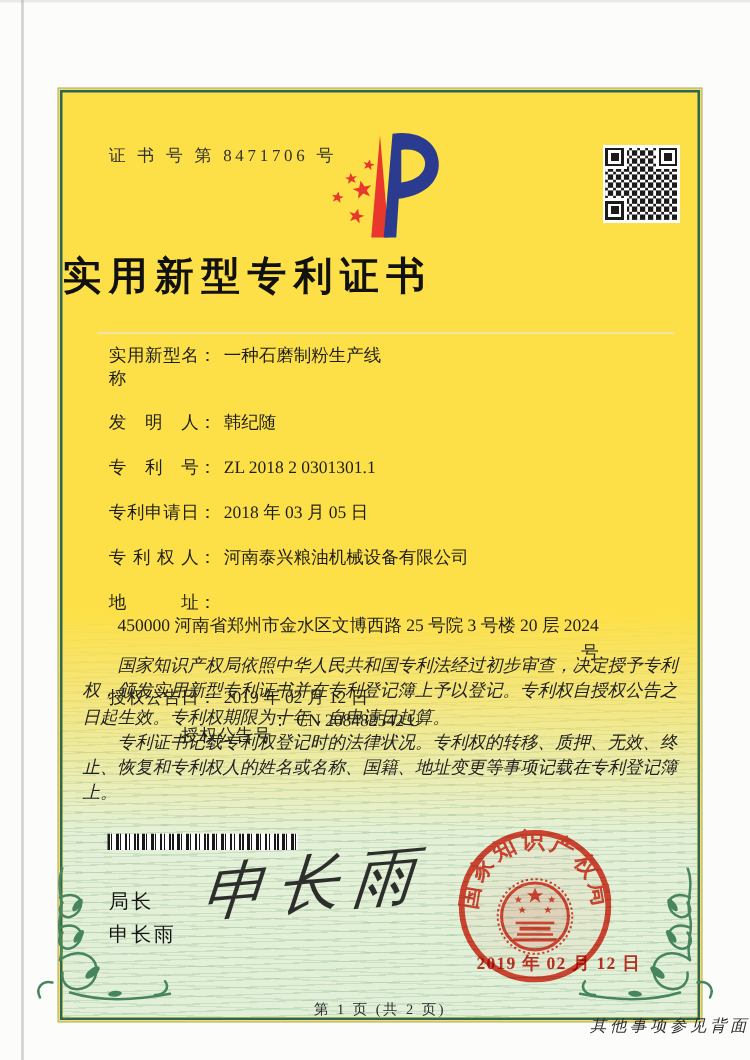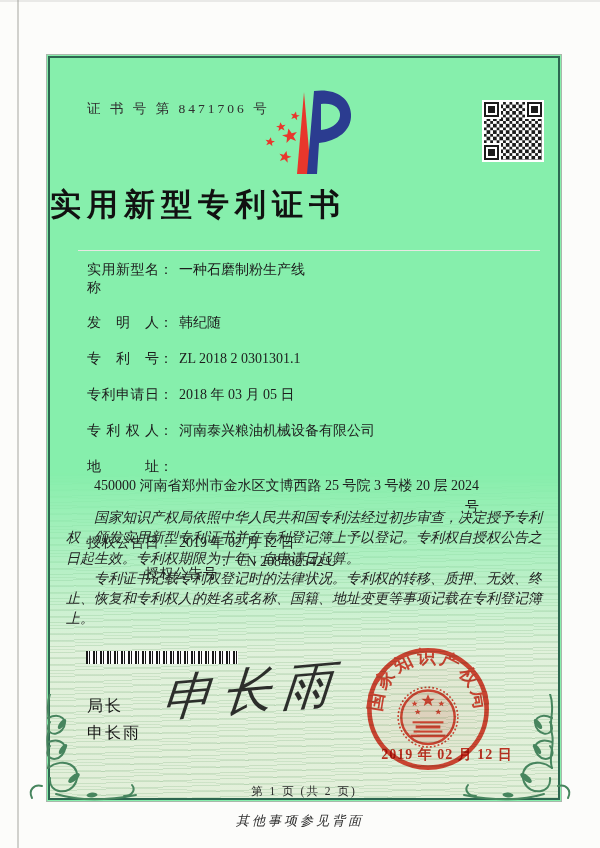--- a/index.html
+++ b/index.html
@@ -7,22 +7,22 @@
     width:600px;height:848px;position:relative;overflow:hidden;
     background:#fcfcfa;
     font-family:"Liberation Serif","DejaVu Serif",serif;
     color:#2a2a2a;
   }
   .scan-edge-left{position:absolute;left:17px;top:0;width:2px;height:848px;background:rgba(110,110,104,.30);}
   .scan-edge-top{position:absolute;left:0;top:0;width:600px;height:2px;background:rgba(150,150,145,.18);}
 
   
   .frame-outer{
-    position:absolute;left:46px;top:54px;width:514px;height:746px;
-    border:1px solid #a9b8ab;background:#86efac;
+    position:absolute;left:46px;top:70px;width:514px;height:746px;
+    border:1px solid #a9b8ab;background:#fde047;
   }
   .frame-inner{
     position:absolute;inset:1px;border:2px solid #2d6750;
   }
   .frame-inner::after{ 
     content:"";position:absolute;inset:0;z-index:0;pointer-events:none;
     background:
       repeating-linear-gradient(178deg, rgba(130,180,130,.28) 0 1px, rgba(0,0,0,0) 1px 6px),
       repeating-linear-gradient(182deg, rgba(130,180,130,.22) 0 1px, rgba(0,0,0,0) 1px 8px),
       linear-gradient(180deg, rgba(250,243,228,0) 0%, rgba(250,243,228,.8) 30%, rgba(228,241,222,.95) 70%, #e2efd9 100%);
@@ -79,21 +79,21 @@
 
   .seal{position:absolute;left:306px;top:581px;width:144px;height:144px;mix-blend-mode:multiply;}
   .seal-date{
     position:absolute;left:312px;top:688px;width:170px;text-align:center;
     font-size:14px;color:#d23527;letter-spacing:1px;font-weight:700;mix-blend-mode:multiply;
   }
 
   .page-number{position:absolute;left:0;top:726px;width:100%;text-align:center;font-size:11.5px;letter-spacing:2px;color:#2c2c2c;font-family:Liberation Serif, serif;}
 
   .back-note{
-    position:absolute;left:0;top:812px;width:600px;text-align:center;
+    position:absolute;left:0;top:812px;width:600px;text-align:right;
     font-size:13px;font-style:italic;letter-spacing:3px;color:#2e2e2e;
   }
 
   .flourish{position:absolute;width:118px;height:112px;}
   .flourish.left{left:22px;top:694px;}
   .flourish.right{left:460px;top:694px;transform:scaleX(-1);}
 </style>
 </head>
 <body>
 

